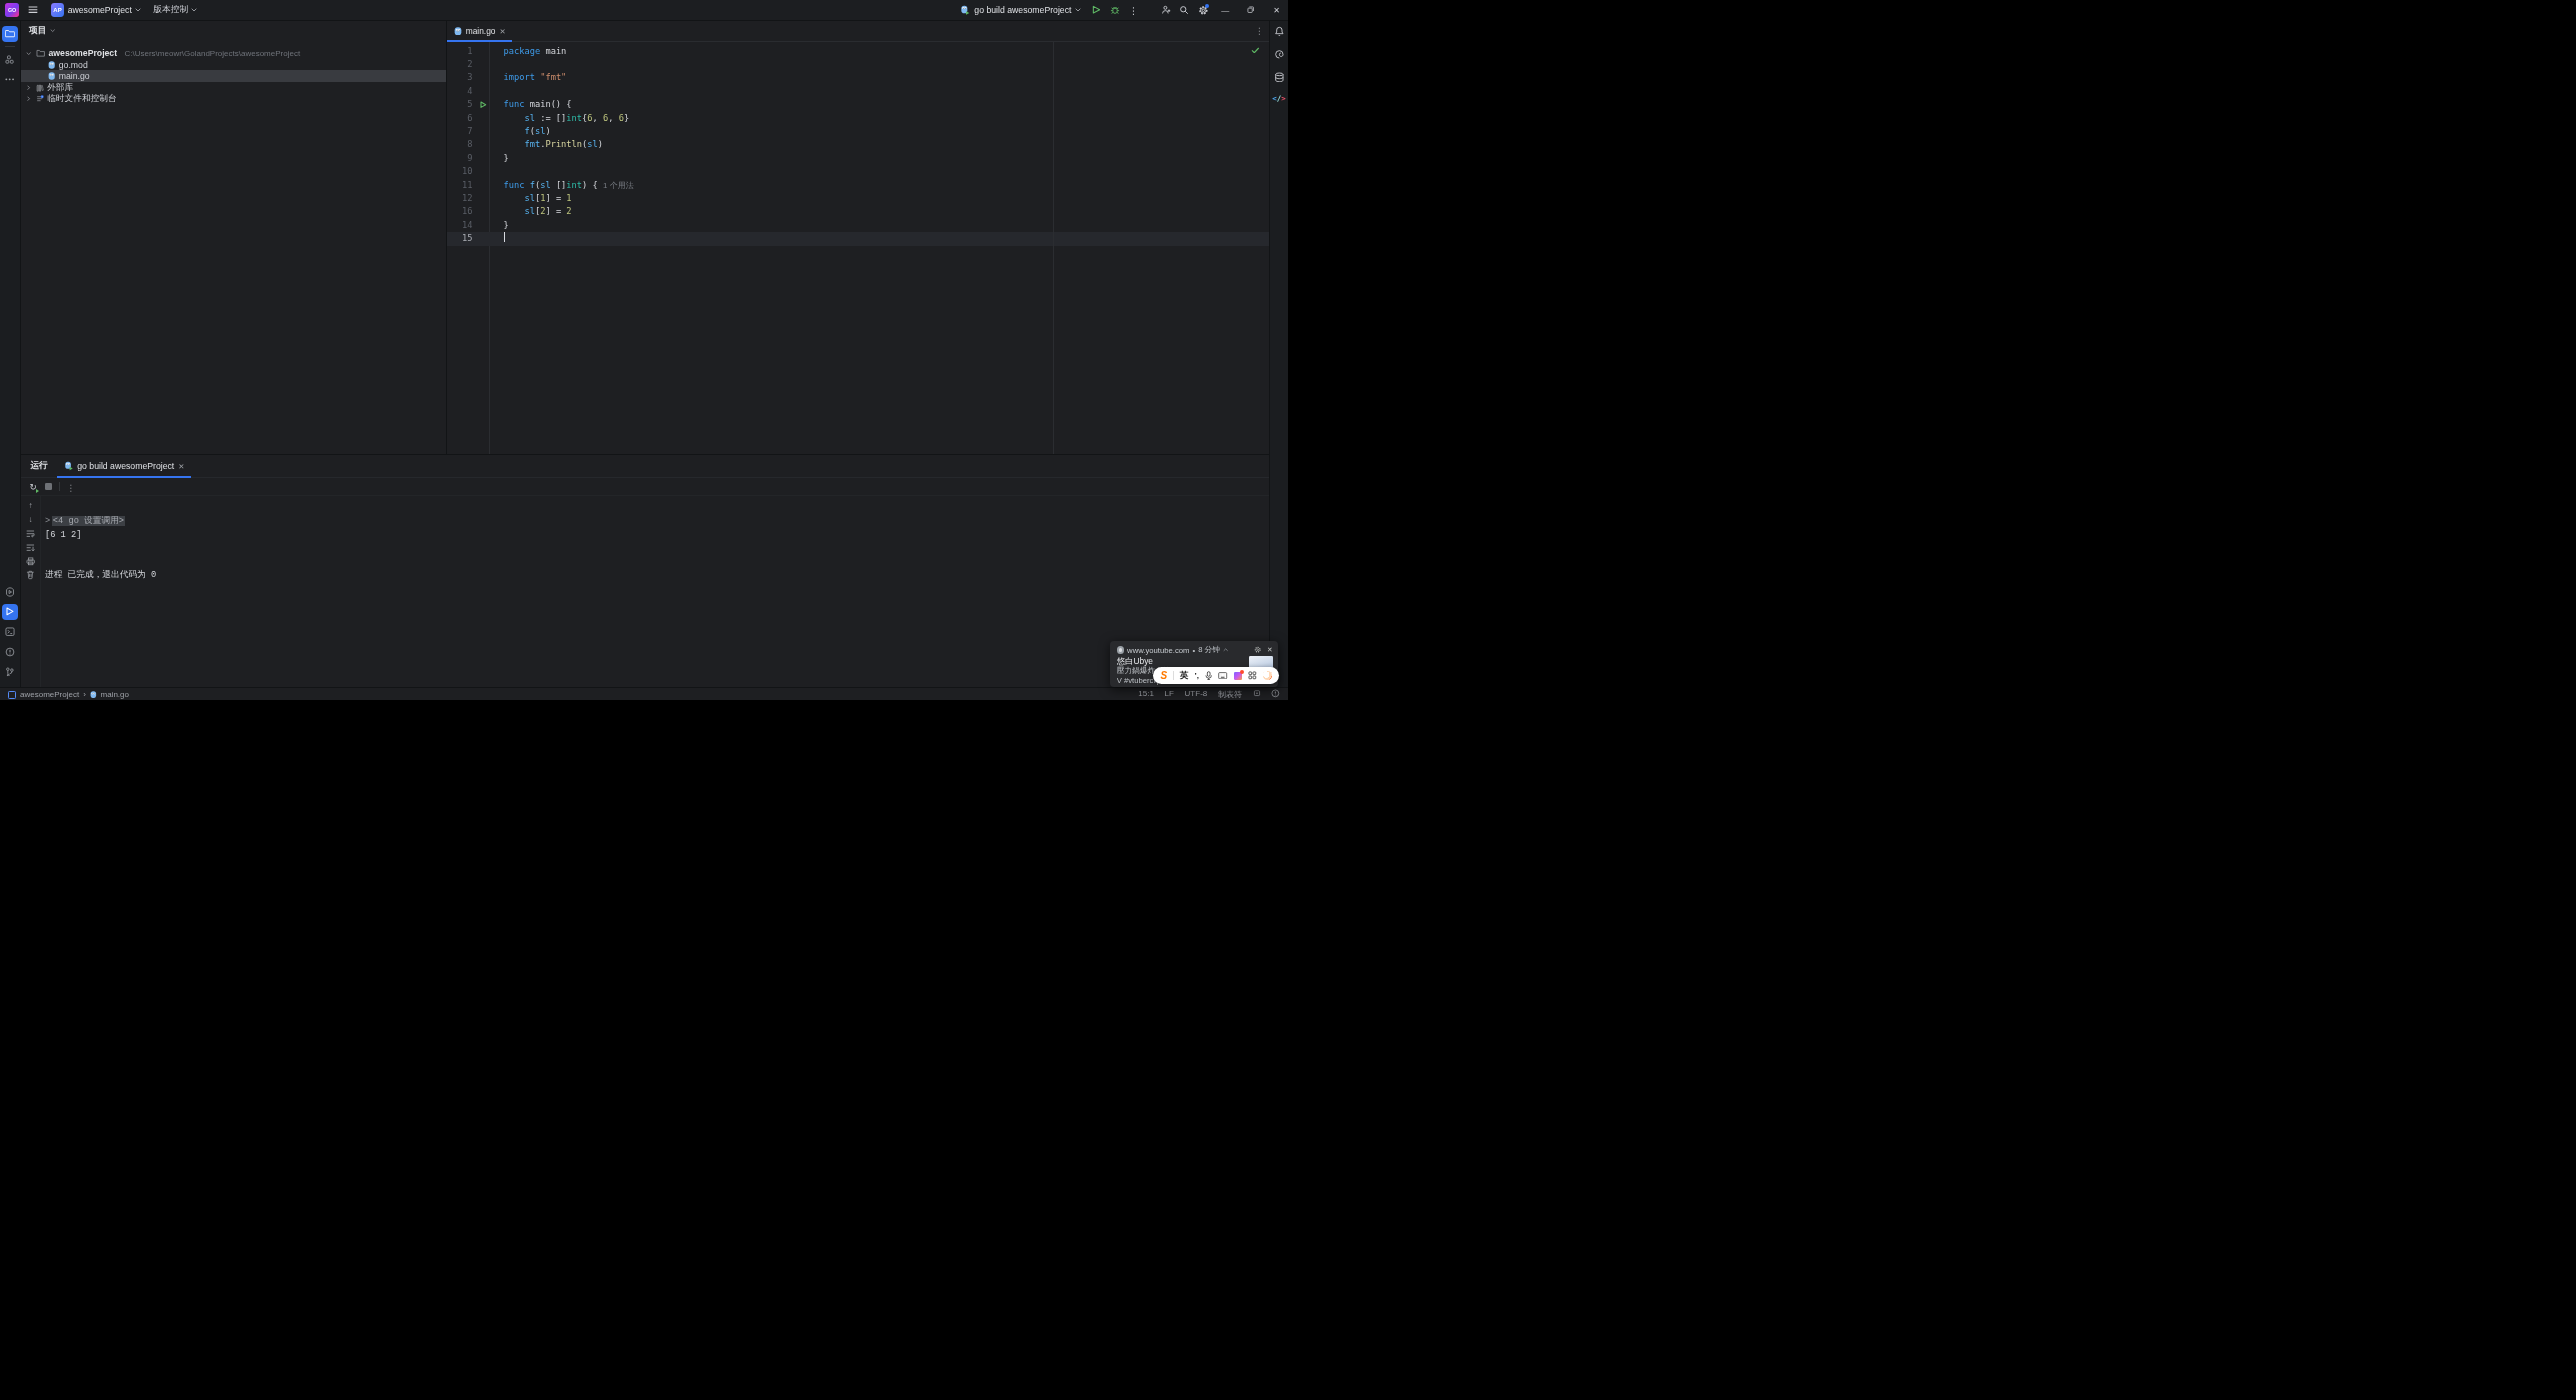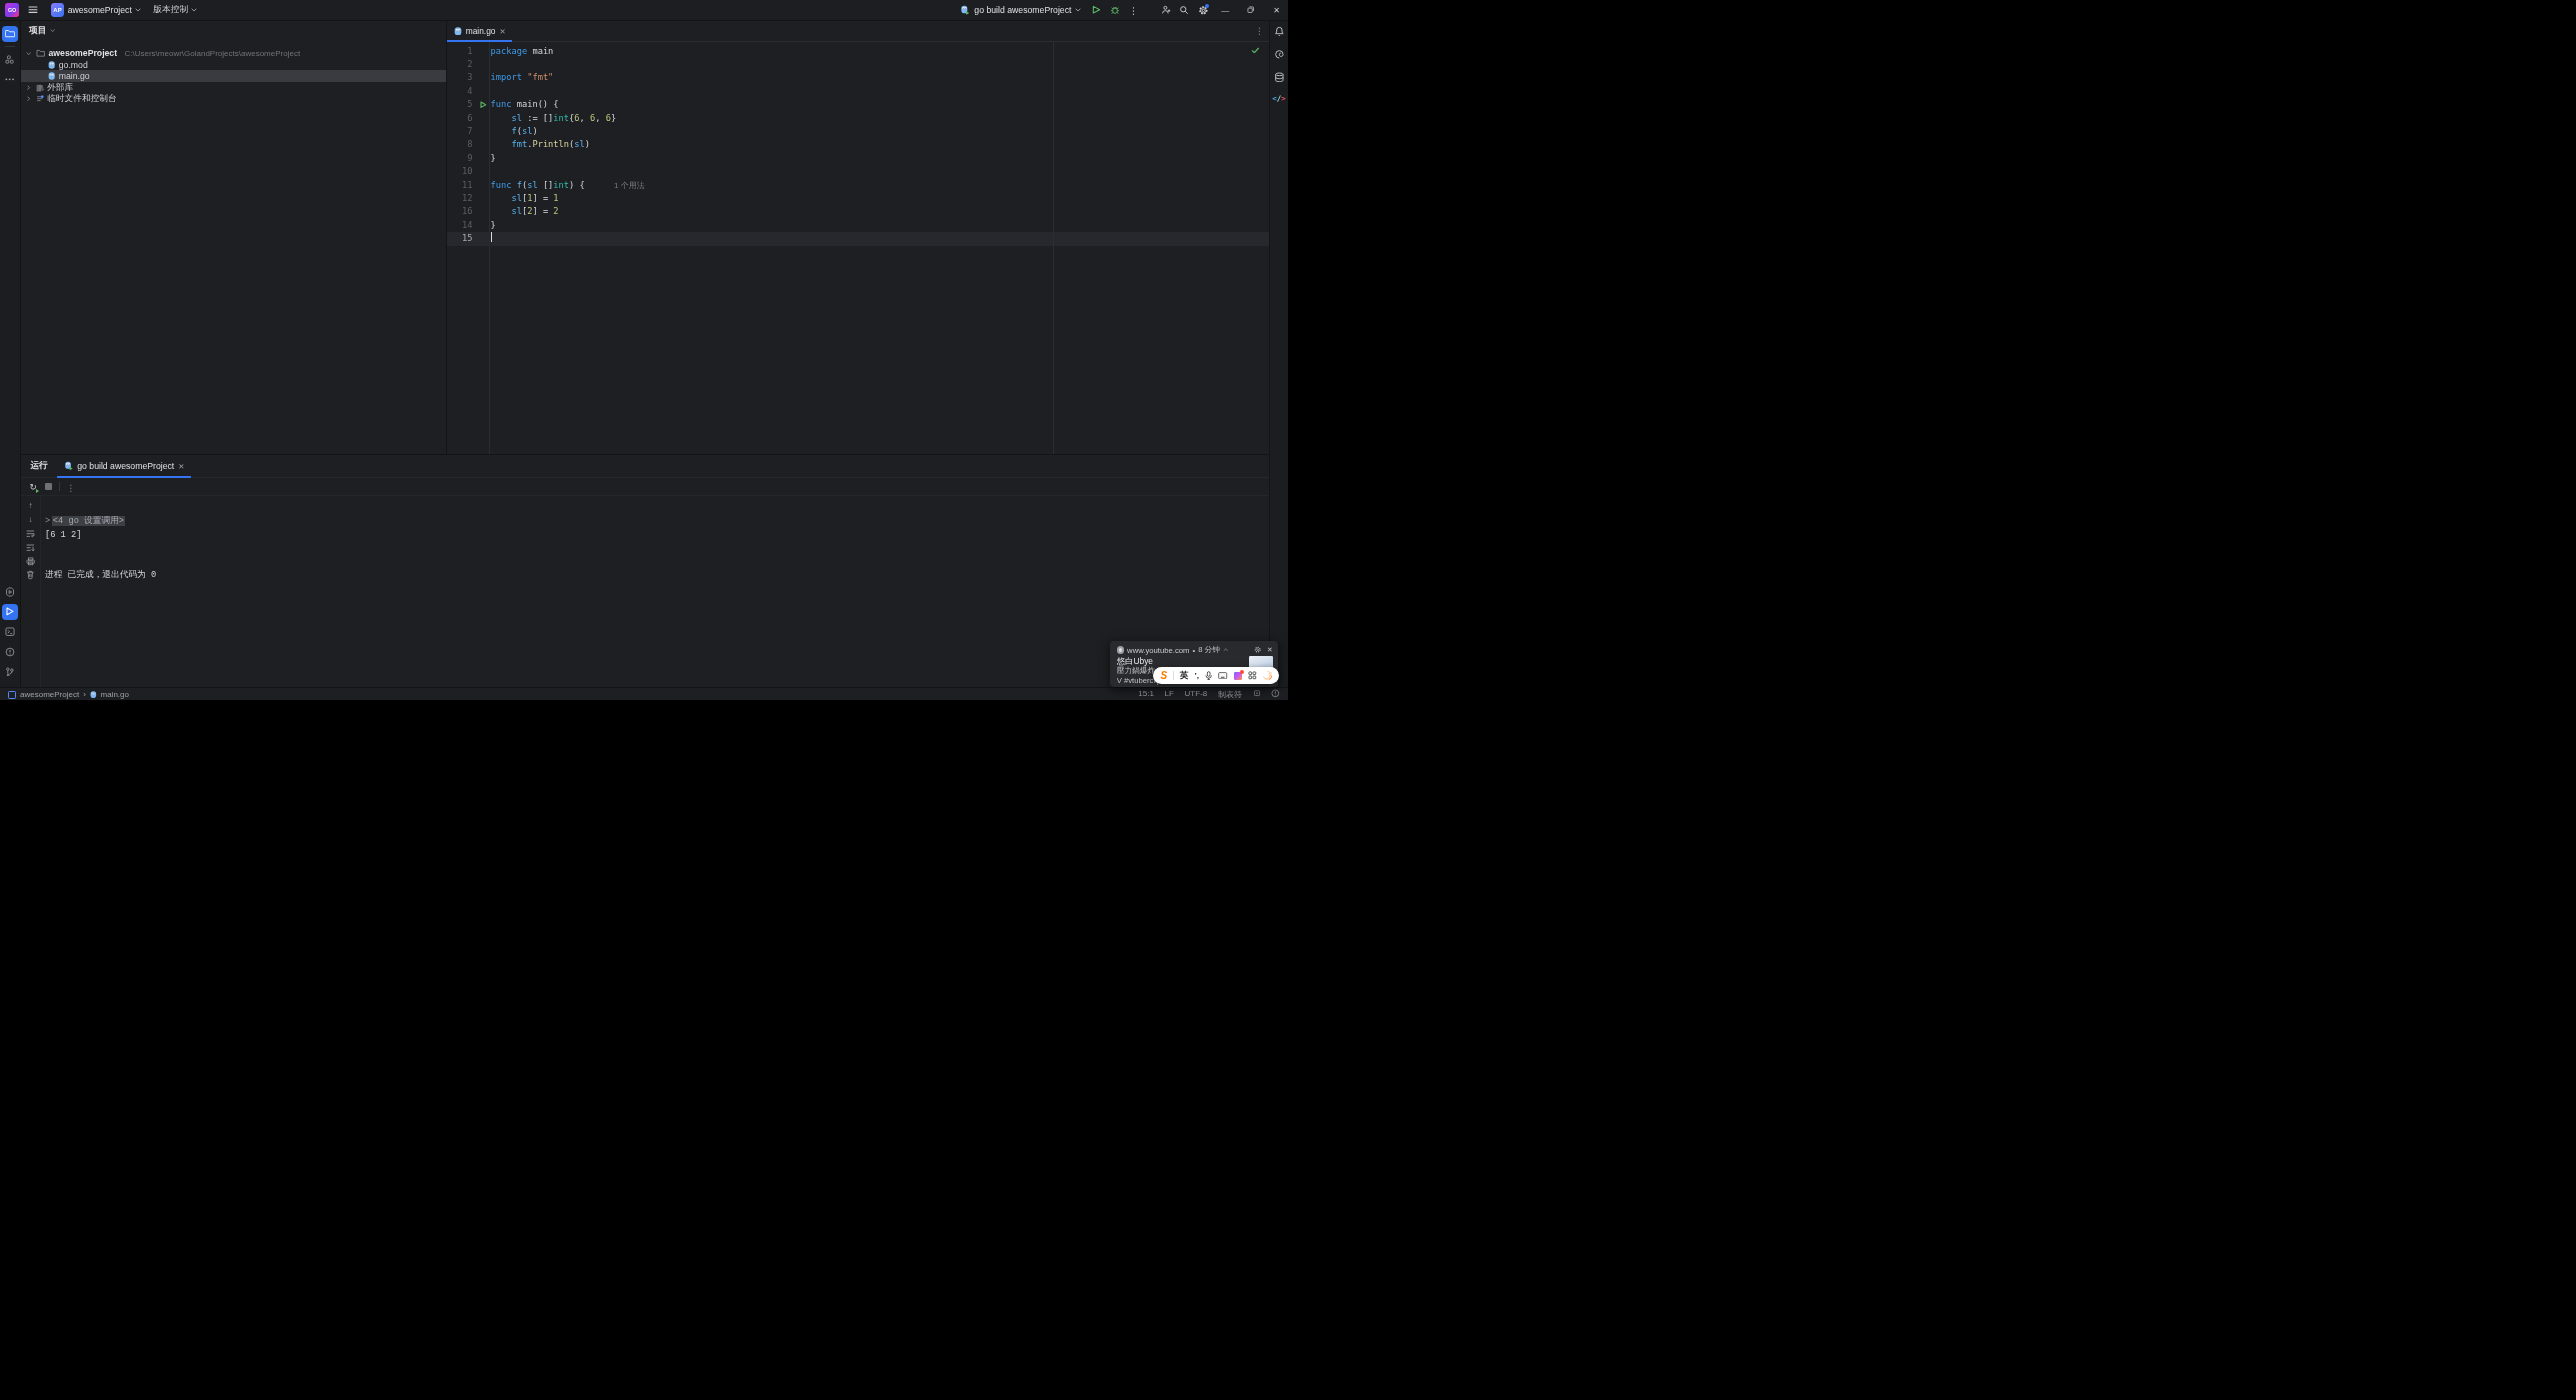--- a/index.html
+++ b/index.html
@@ -57,24 +57,24 @@
   .inspect-check{position:absolute;top:25.5px;right:9.4px;}
   .code{flex:1;position:relative;font-family:"DejaVu Sans Mono","Liberation Mono",monospace;
         font-size:8.7px;line-height:13.4px;padding-top:2.7px;overflow:hidden;}
   .code::before{content:'';position:absolute;left:42px;top:0;bottom:0;width:0.7px;background:#2B2D31;}
   .code::after{content:'';position:absolute;left:606px;top:0;bottom:0;width:0.7px;background:#2B2D31;}
   .code-row{display:flex;height:13.4px;position:relative;}
   .code-row.current{background:#26282D;}
   .ln{width:25.5px;text-align:right;color:#5A5E66;padding-right:5.4px;flex:none;}
   .code-row.current .ln{color:#A8ABB2;}
   .gmark{width:10.7px;flex:none;display:flex;align-items:center;justify-content:center;}
-  .ctext{white-space:pre;padding-left:2px;}
+  .ctext{white-space:pre;padding-left:15px;}
   .tk-kw{color:#3E9AE8;} .tk-v{color:#58B3F0;} .tk-ty{color:#2EBCA9;} .tk-num{color:#BFC67E;}
   .tk-str{color:#CE8E6D;} .tk-fn{color:#D8D5A0;} .tk-pl{color:#D5D7DC;}
-  .tk-hint{color:#787C83;font-family:"Liberation Sans",sans-serif;font-size:8px;margin-left:24px;}
+  .tk-hint{color:#787C83;font-family:"Liberation Sans",sans-serif;font-size:8px;margin-left:0;}
   .caret{display:inline-block;width:1px;height:10px;background:#D7DAE0;vertical-align:-1.3px;}
 
   
   .run-panel{height:232px;border-top:0.7px solid #121416;display:flex;flex-direction:column;background:#1E1F22;}
   .rp-header{height:22px;display:flex;align-items:stretch;border-bottom:0.7px solid #26282C;font-size:8.7px;}
   .rp-title{display:flex;align-items:center;font-weight:bold;color:#DFE1E5;padding:0 9.4px 0 9.4px;}
   .rp-toolbar{height:17px;display:flex;align-items:center;gap:6.7px;padding-left:6.7px;border-bottom:0.7px solid #232528;}
   .tb-sep{width:0.7px;height:9.4px;background:#33363A;}
   .rerun-wrap{position:relative;width:10.7px;height:10.7px;color:#CED0D6;font-size:8.7px;display:flex;align-items:center;justify-content:center;}
   .rerun-play{position:absolute;right:-0.7px;bottom:-0.7px;width:0;height:0;border-left:3.4px solid #5FB865;

